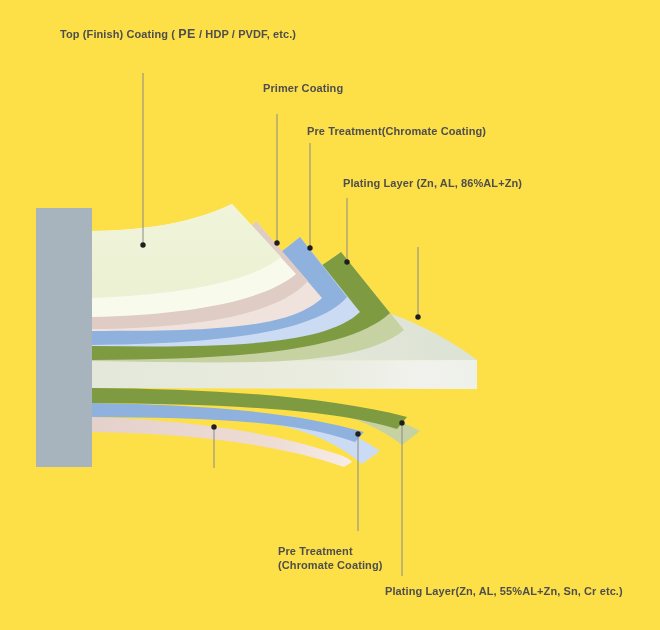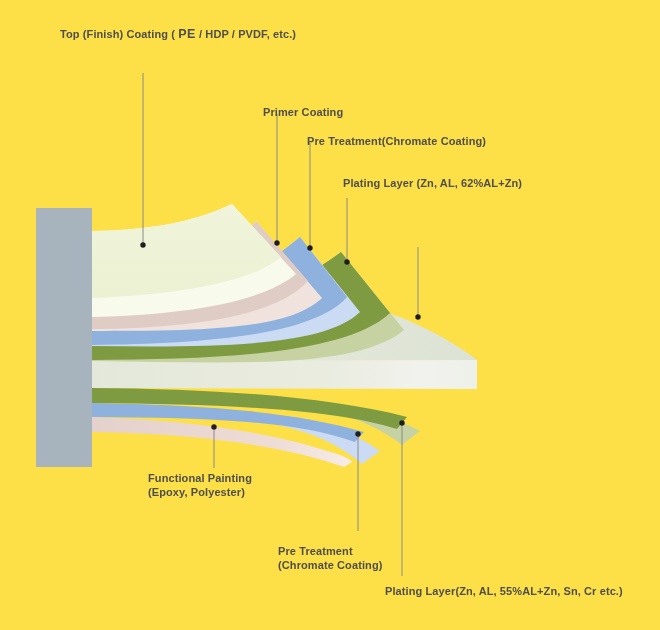--- a/index.html
+++ b/index.html
@@ -87,28 +87,26 @@
       <circle class="dot" cx="347" cy="262" r="2.7"></circle>
       <circle class="dot" cx="418" cy="317" r="2.7"></circle>
       <circle class="dot" cx="214" cy="427" r="2.7"></circle>
       <circle class="dot" cx="358" cy="434" r="2.7"></circle>
       <circle class="dot" cx="402" cy="423" r="2.7"></circle>
     </g>
   </svg>
 
   <div class="lbl" style="left:60px;top:27px;"><span>Top (Finish) Coating ( </span><span class="pe">PE</span><span>  / HDP / PVDF, etc.)</span></div>
 
-  <div class="lbl" style="left:263px;top:81px;margin-top:24px;">Primer Coating</div>
+  <div class="lbl" style="left:263px;top:81px;">Primer Coating</div>
 
-  <div class="lbl" style="left:307px;top:134px;">Pre Treatment(Chromate Coating)</div>
+  <div class="lbl" style="left:307px;top:124px;">Pre Treatment(Chromate Coating)</div>
 
-  <div class="lbl" style="left:343px;top:176px;">Plating Layer (Zn, AL, 62%AL+Zn)</div>
+  <div class="lbl" style="left:343px;top:176px;">Plating Layer (Zn, AL, 86%AL+Zn)</div>
 
 
-  <div class="lbl" style="left:148px;top:471px;">Functional Painting
-(Epoxy, Polyester)</div>
 
   <div class="lbl" style="left:246px;top:544px;margin-left:32px;">Pre Treatment
 (Chromate Coating)</div>
 
   <div class="lbl" style="left:385px;top:584px;">Plating Layer(Zn, AL, 55%AL+Zn, Sn, Cr etc.)</div>
 
 </div>
 
 </body></html>

